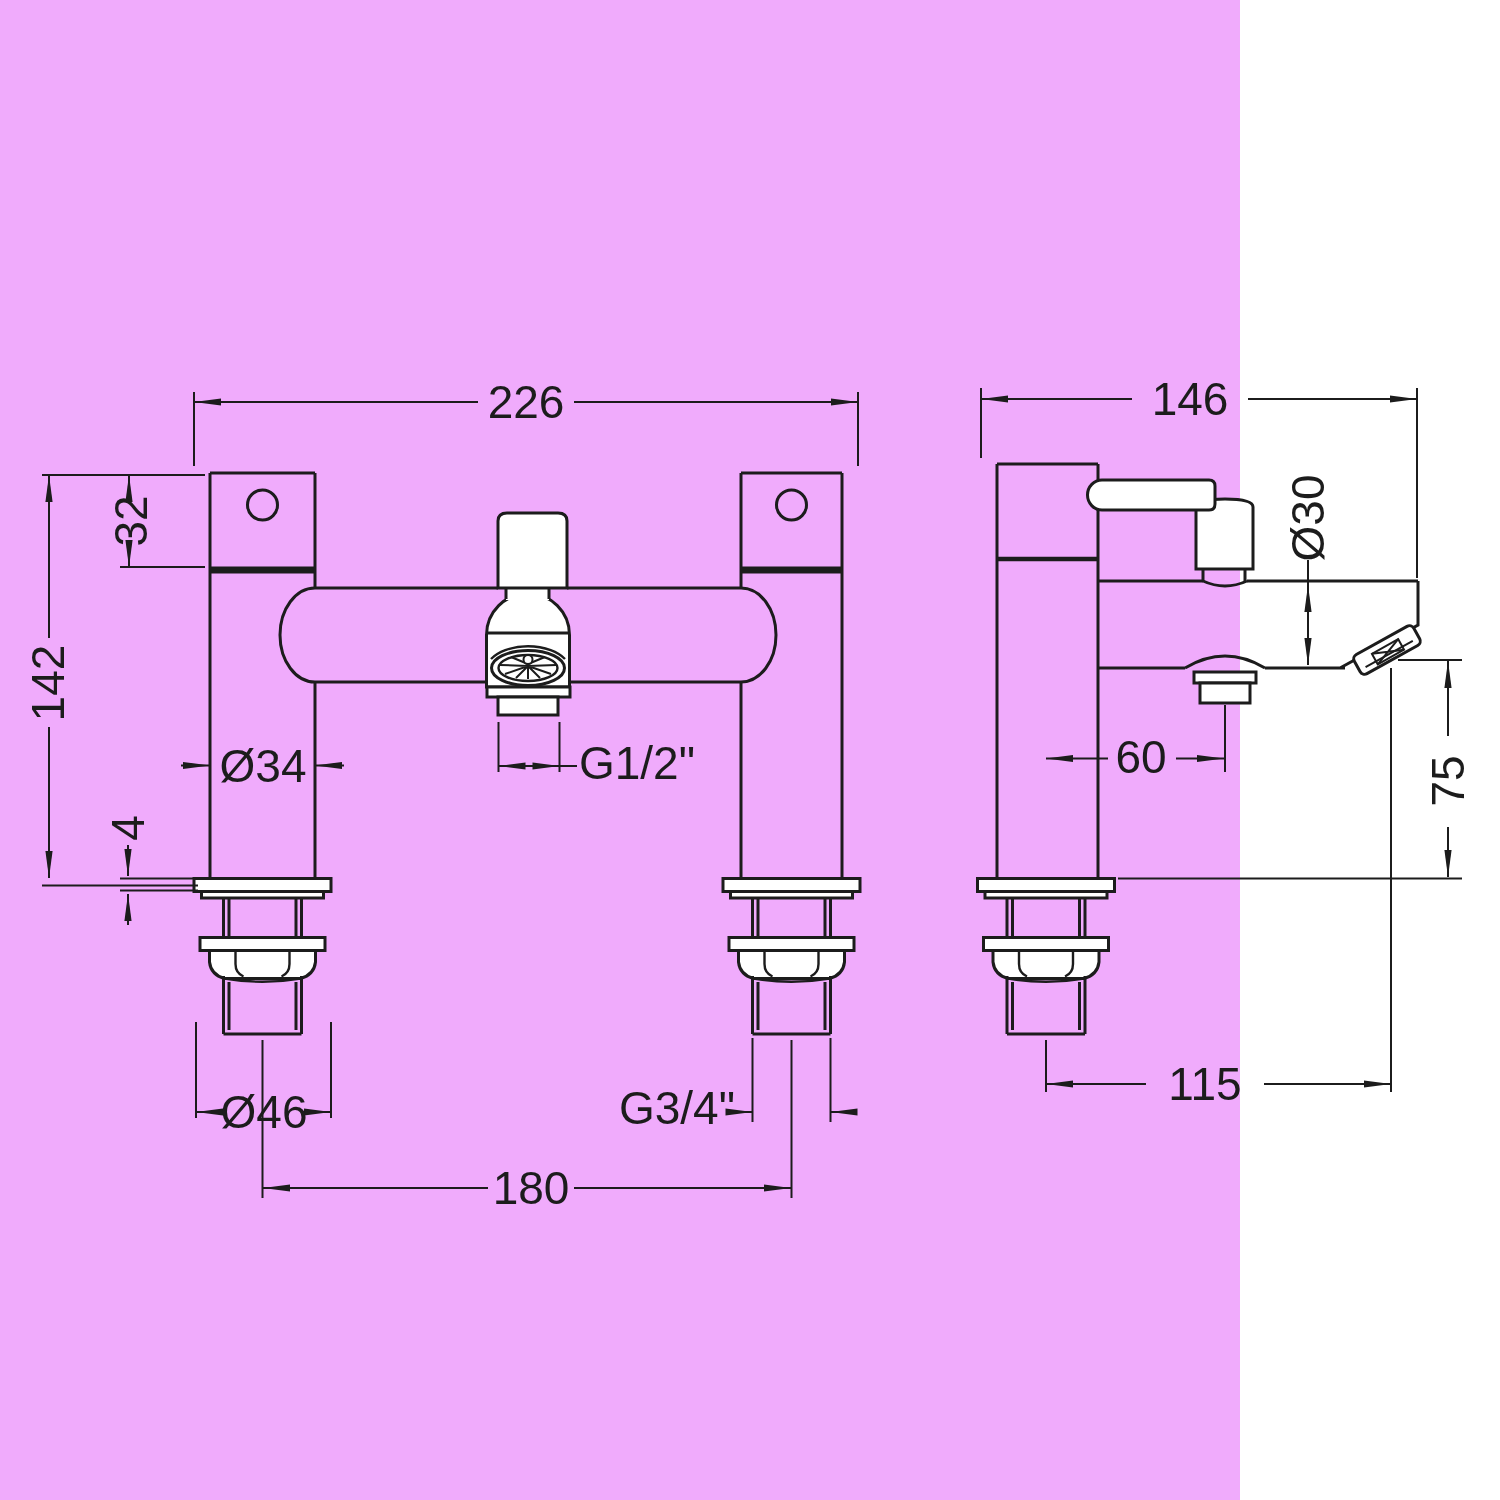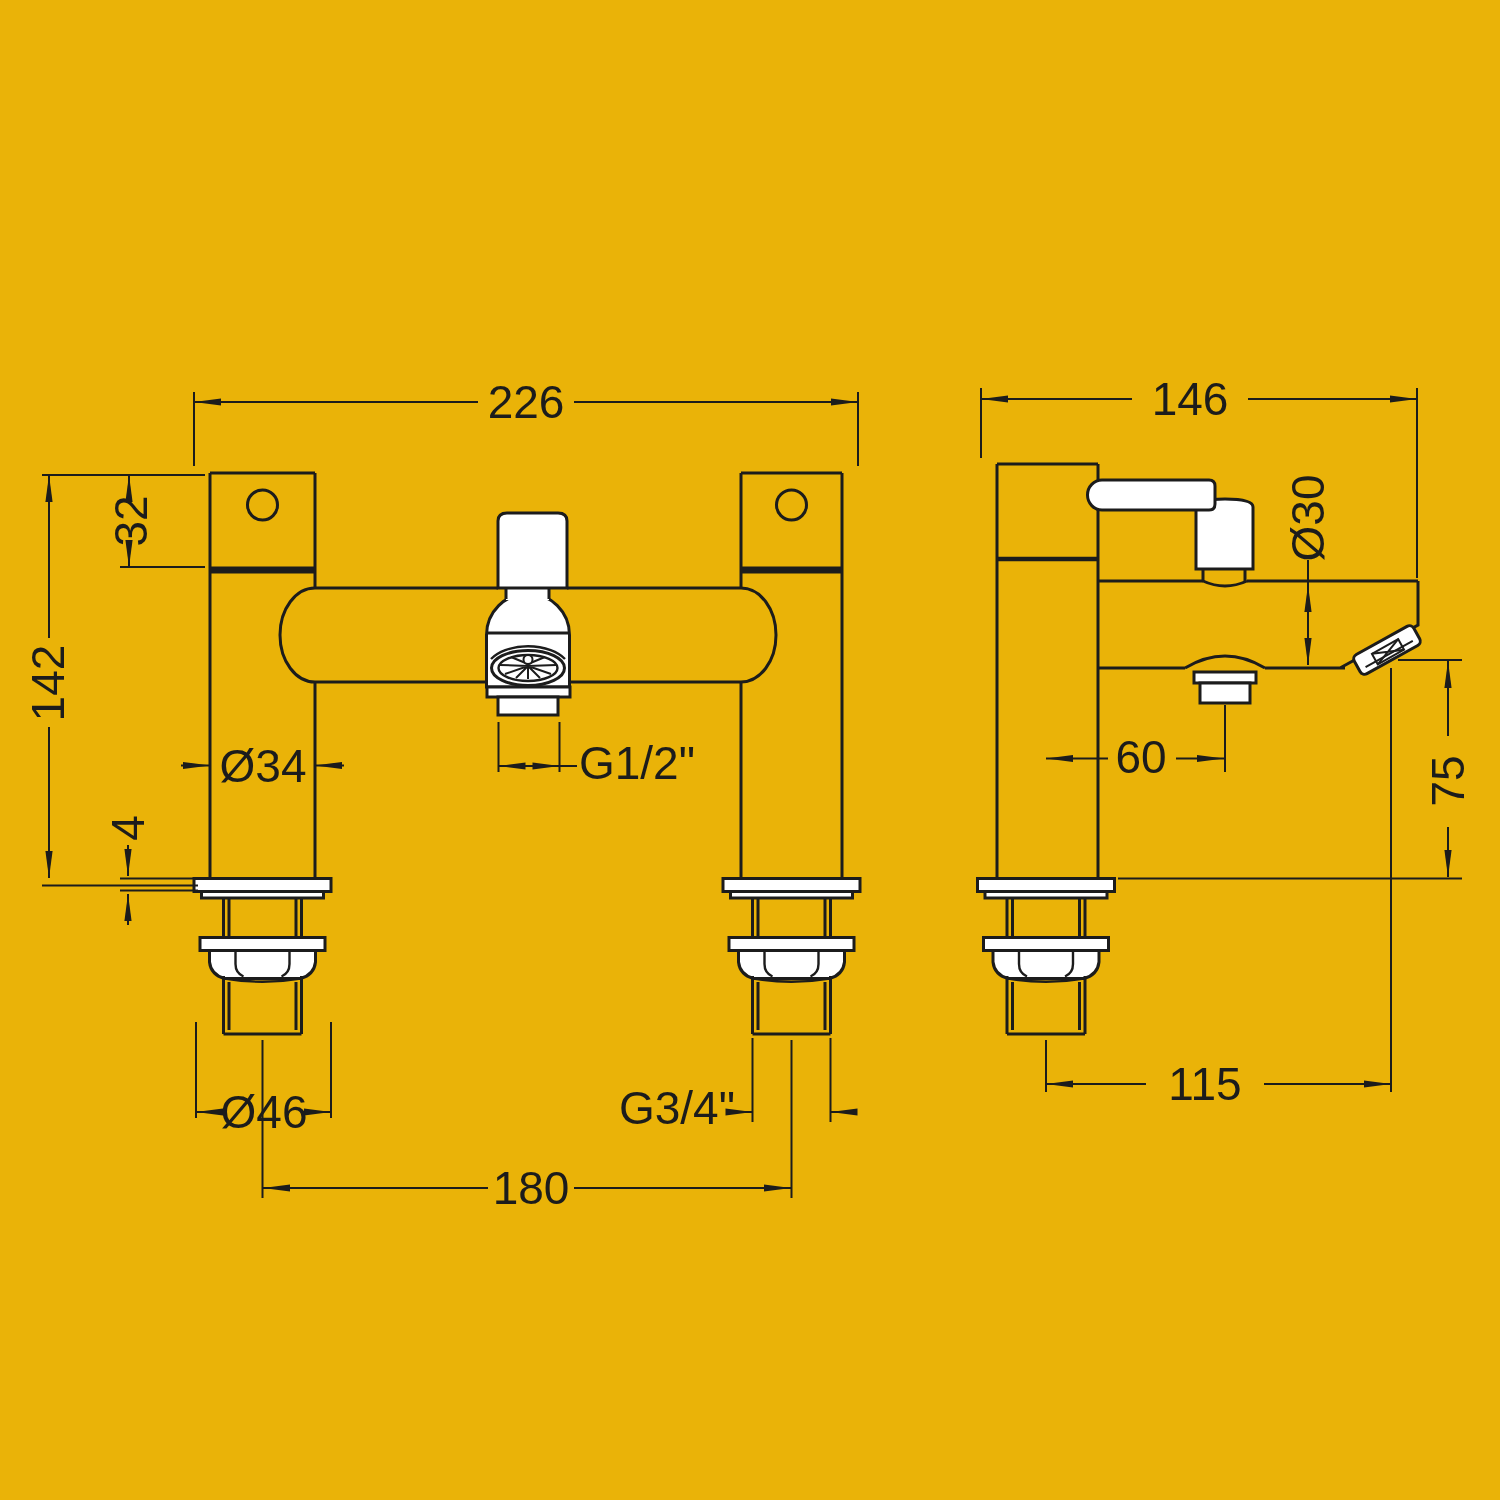--- a/index.html
+++ b/index.html
@@ -1,16 +1,16 @@
 <!DOCTYPE html>
 <html><head>
 <meta charset="utf-8">
 <style>
   html, body { margin: 0; padding: 0; background: #ffffff; }
-  .stage { width: 1500px; height: 1500px; position: relative; background: #eab308; }
+  .stage { width: 1240px; height: 1500px; position: relative; background: #f0abfc; }
   svg { display: block; }
   .ol   { stroke: #1c1c1c; stroke-width: 3;   fill: none; stroke-linecap: butt; }
   .olf  { stroke: #1c1c1c; stroke-width: 3;   fill: #ffffff; }
   .thin { stroke: #1c1c1c; stroke-width: 2.4; fill: none; }
   .dim  { stroke: #1c1c1c; stroke-width: 2;   fill: none; }
   .thick4 { stroke: #1c1c1c; stroke-width: 4.5; fill: none; }
   .thick7 { stroke: #1c1c1c; stroke-width: 7;   fill: none; }
   text.dt {
     font-family: "Liberation Sans", "DejaVu Sans", sans-serif;
     font-size: 46px;

